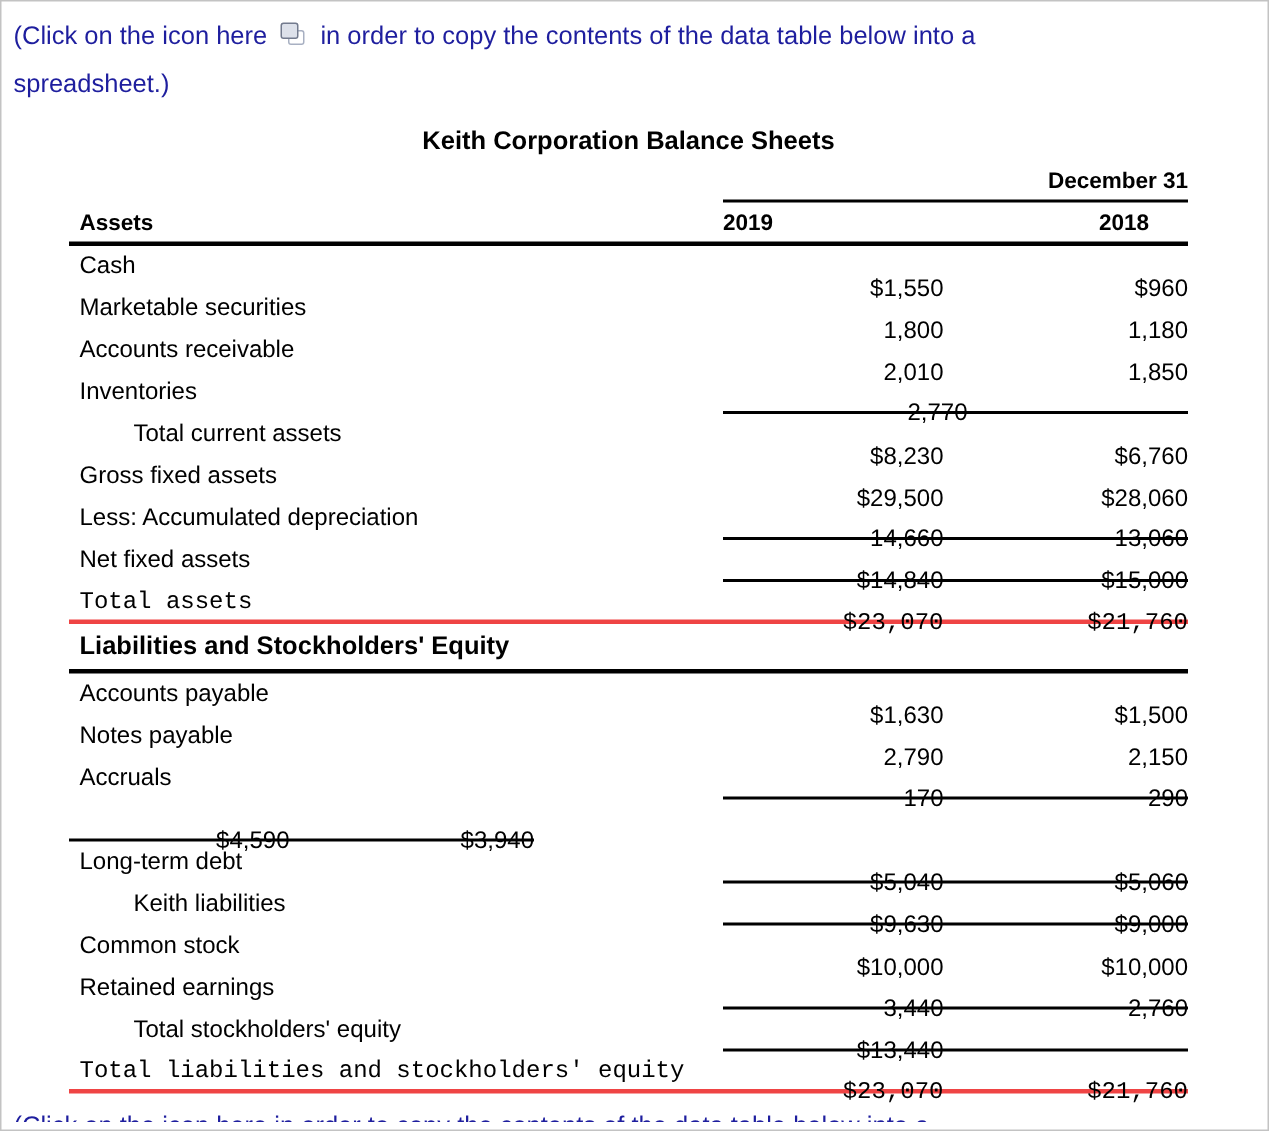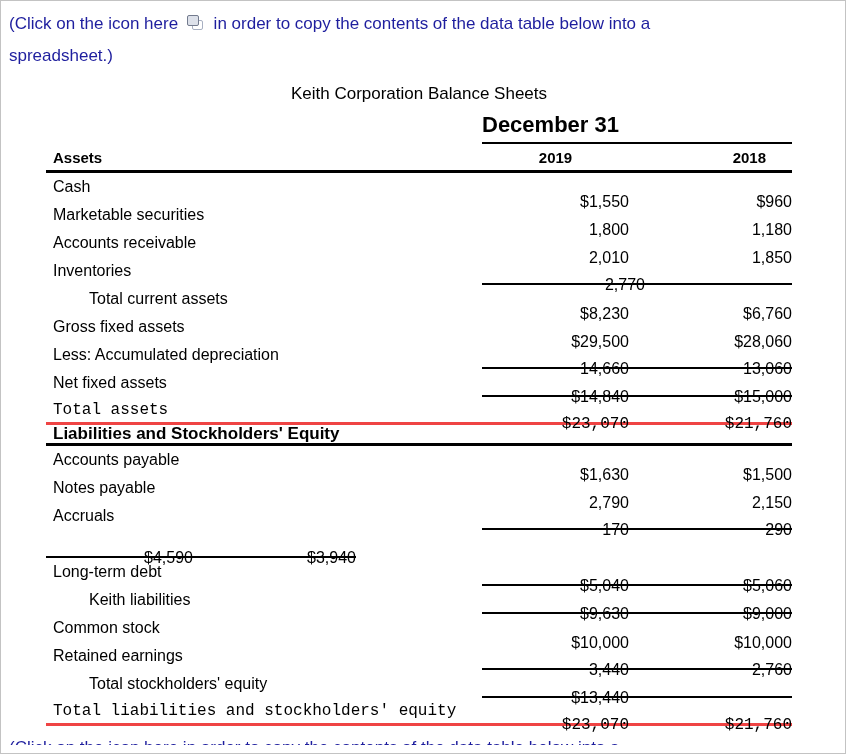--- a/index.html
+++ b/index.html
@@ -29,46 +29,46 @@
     width:11px; height:10px;
     border:1.5px solid #a8b0c2; background:#ffffff; border-radius:2px;
   }
   .copy-icon .front {
     position:absolute; left:1px; top:0;
     width:12px; height:11px;
     border:1.5px solid #737b8e; background:#dde1ea; border-radius:2px;
   }
   
   .sheet { width:746px; margin:12px 0 0 45px; }
-  .title { text-align:center; font-weight:normal; font-size:17px; }
+  .title { text-align:center; font-weight:bold; font-size:17px; }
   .dec-row { display:flex; margin-top:8px; }
   .dec-spacer { flex:1; }
   .dec-cell {
-    width:310px; text-align:left; font-weight:bold; font-size:22px;
+    width:310px; text-align:right; font-weight:bold; font-size:15px;
     border-bottom:2px solid #000; padding-bottom:4px;
   }
   .head-row {
     display:flex; align-items:center; height:29px;
     font-weight:bold; font-size:15px;
     border-bottom:3px solid #000;
   }
   .head-row .hlabel { flex:1; padding-left:7px; }
-  .head-row .hy1 { width:147px; text-align:center; }
+  .head-row .hy1 { width:147px; text-align:left; }
   .head-row .hy2 { width:163px; text-align:right; padding-right:26px; }
   .trow { display:flex; height:28px; align-items:stretch; }
   .trow.thick { border-bottom:3px solid #ef4444;font-family:Liberation Mono, monospace; }
   .tlabel { flex:1; display:flex; align-items:center; padding-left:7px; }
   .tlabel.indent { padding-left:43px; }
   .nums { width:310px; display:flex; align-items:center; }
   .nums.ruled { border-bottom:2px solid #000; }
   .num { text-align:right;margin-top:29px; }
   .num.c1 { width:147px; }
   .num.c2 { width:163px; }
   .section-row {
-    display:flex; align-items:center; height:21px;
+    display:flex; align-items:center; height:33px;
     font-weight:bold; font-size:17px;
     border-bottom:3px solid #000; padding-left:7px;
   }
   
   .cutoff {
     height:6px; overflow:hidden; margin-top:13px;
     padding-left:8px; color:#1e1e9e; font-size:17px; line-height:18px;
     white-space:nowrap;
   }
 </style>

